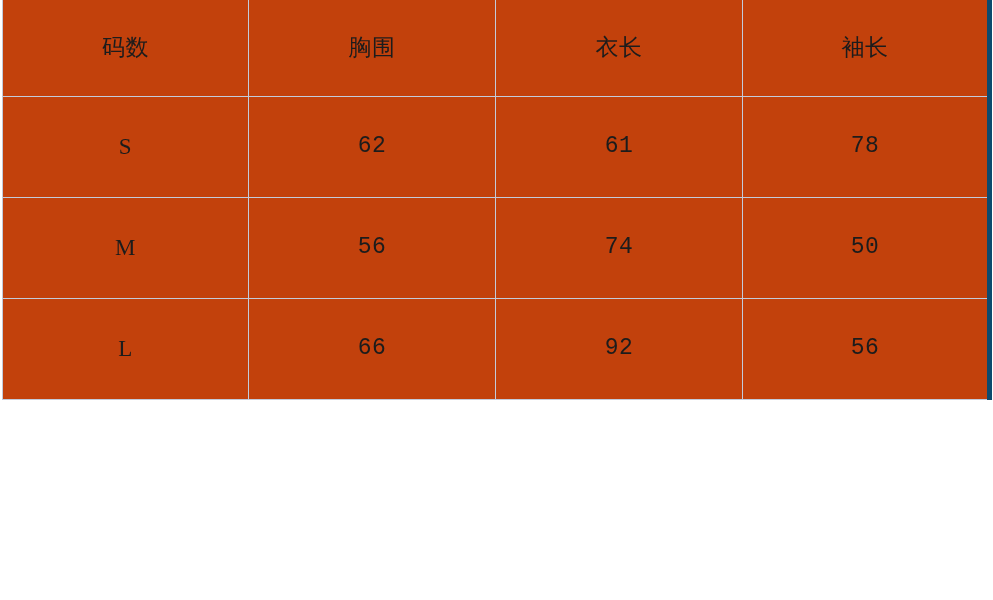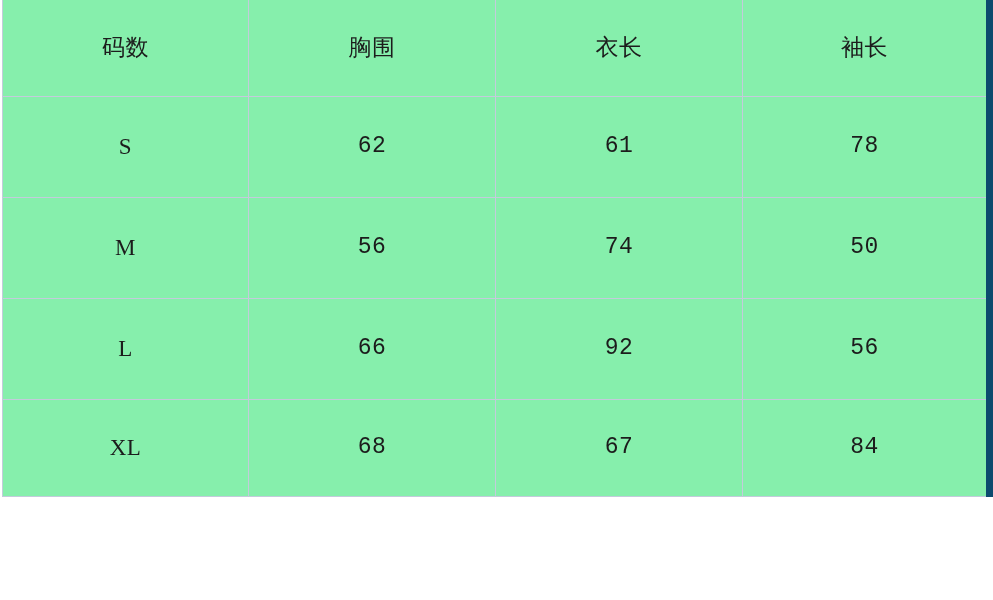--- a/index.html
+++ b/index.html
@@ -44,26 +44,26 @@
     font-size: 23px;
     line-height: 1.2;
     font-weight: normal;
     letter-spacing: 0.5px;
     color: #1c1c1c;
     border-left: 1px solid #c3cbdb;
     border-bottom: 1px solid #c3cbdb;
     border-top: none;
     border-right: none;
     padding: 0;
-    background: #86efac;
+    background: #c2410c;
   }
 
   
   table.size-table td.last-col {
-    border-right: 7px solid #0c4a6e;
+    border-right: 5px solid #0c4a6e;
     text-align: center;
   }
 
   
   table.size-table tr.row-head td {
     height: 96px;
     border-top: none;
   }
 
   
@@ -114,21 +114,15 @@
         <td class="cell-num">56</td>
         <td class="cell-num">74</td>
         <td class="cell-num last-col">50</td>
       </tr>
       <tr>
         <td class="cell-latin">L</td>
         <td class="cell-num">66</td>
         <td class="cell-num">92</td>
         <td class="cell-num last-col">56</td>
       </tr>
-      <tr class="row-last">
-        <td class="cell-latin">XL</td>
-        <td class="cell-num">68</td>
-        <td class="cell-num">67</td>
-        <td class="cell-num last-col">84</td>
-      </tr>
     </tbody>
   </table>
 </div>
 
 </body></html>

